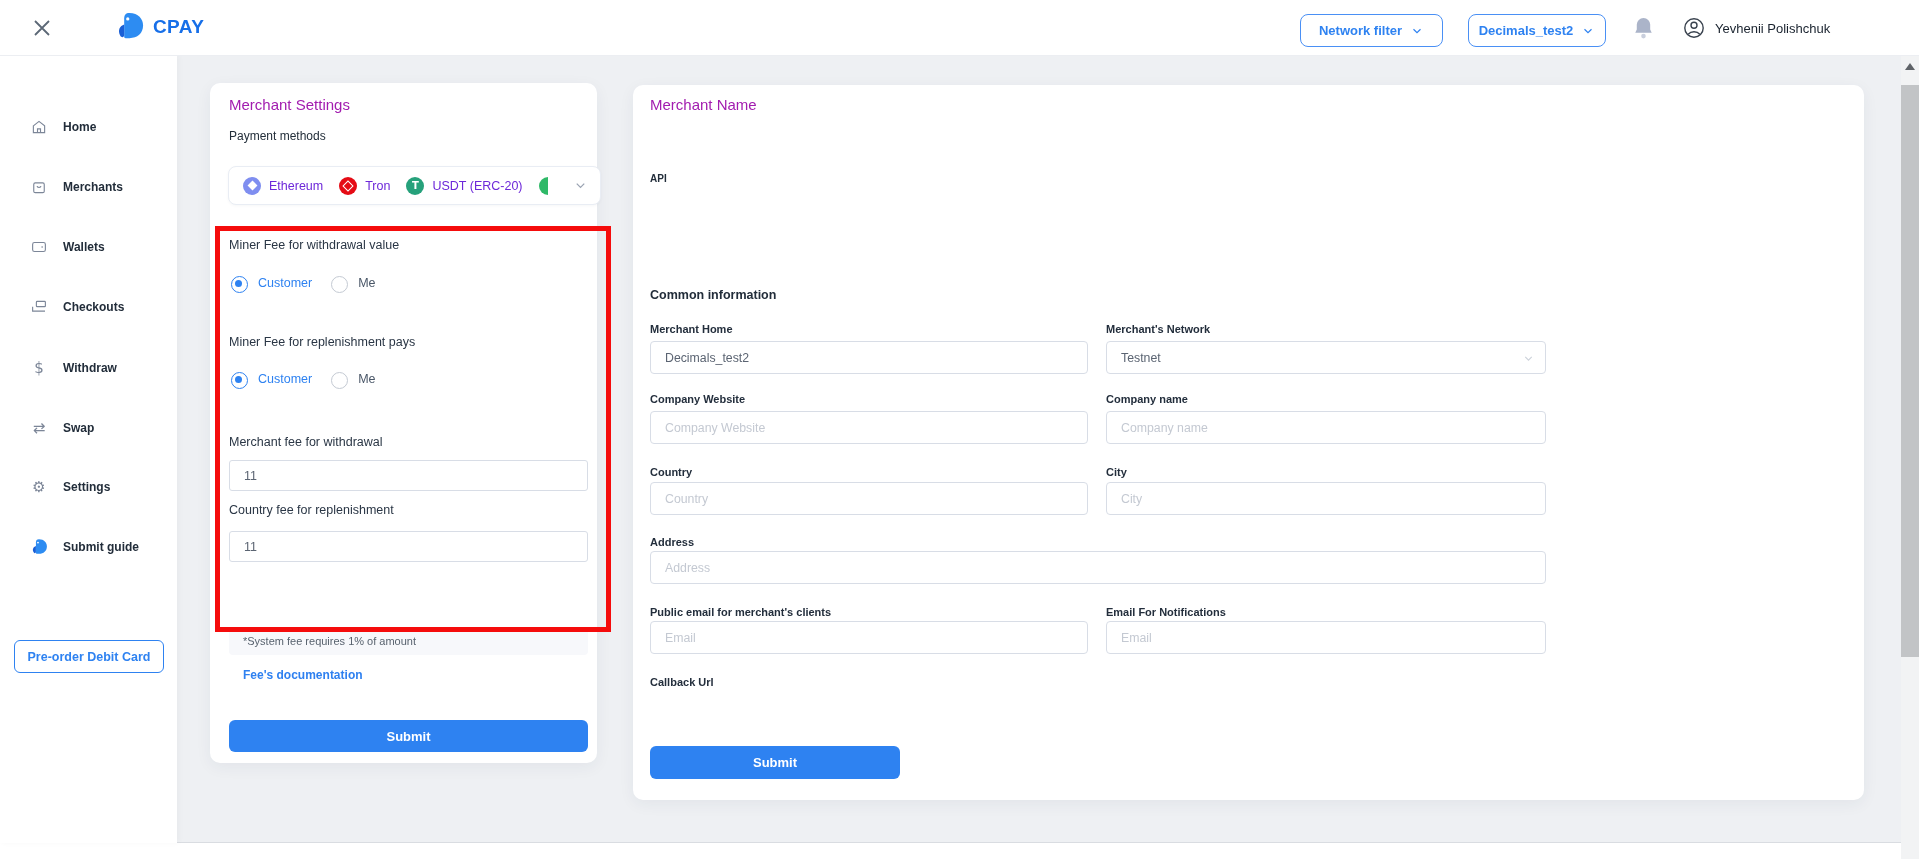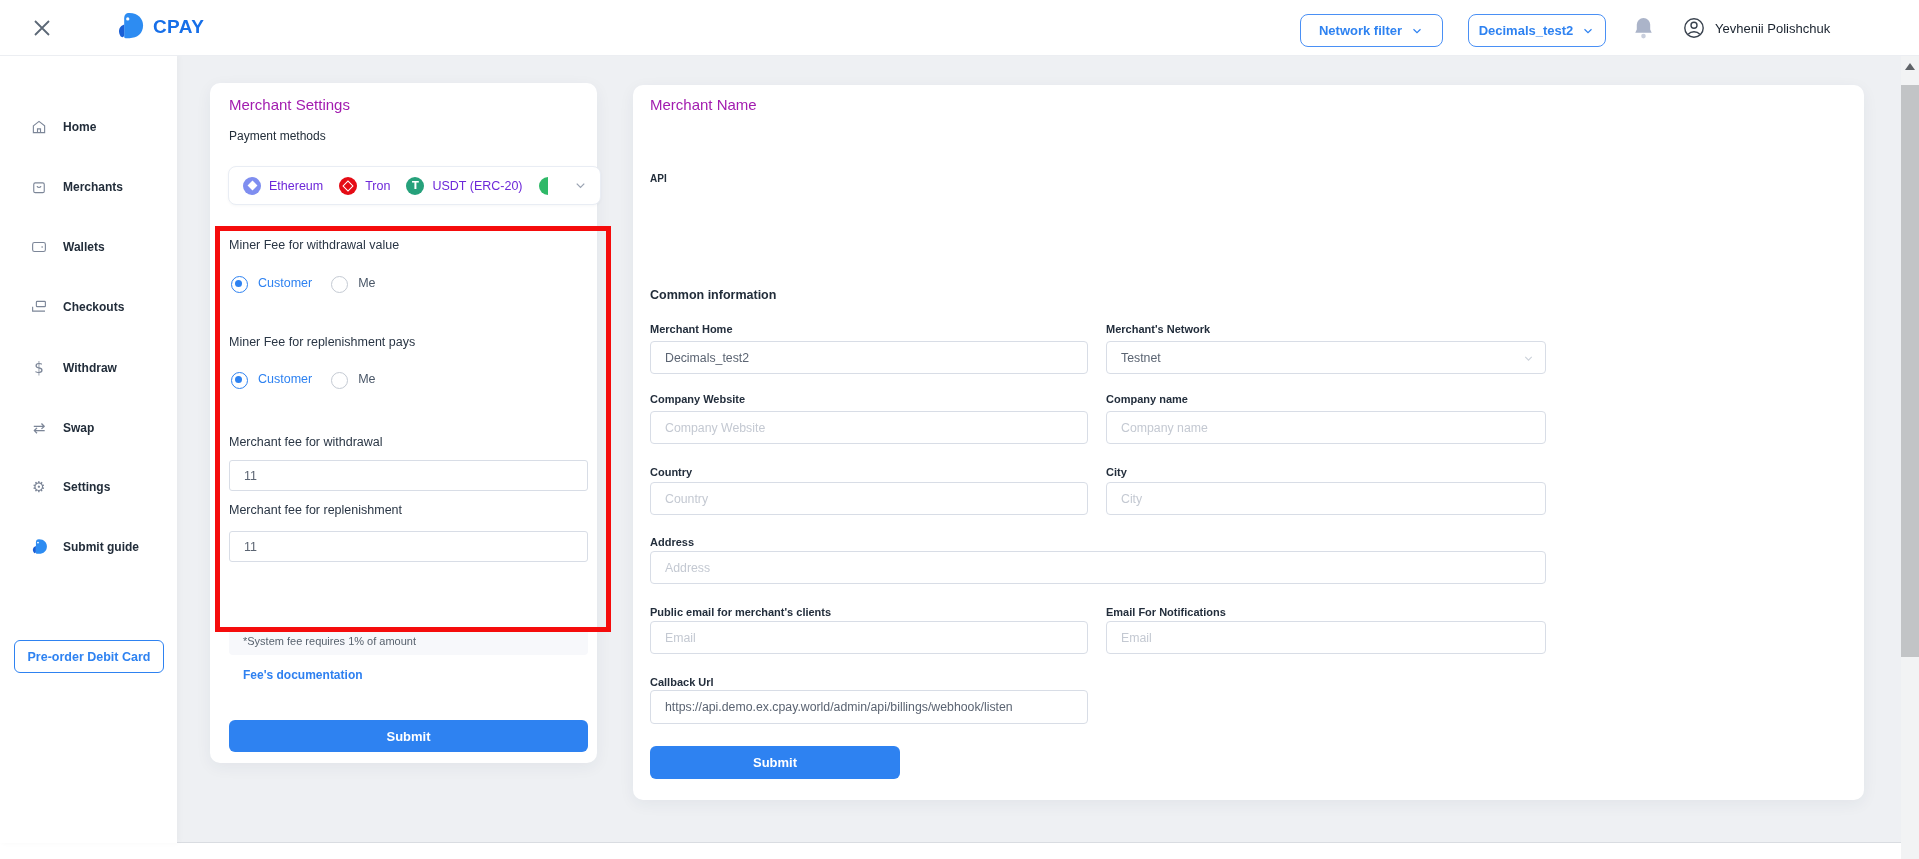--- a/index.html
+++ b/index.html
@@ -251,21 +251,21 @@
   <div class="abs radio-row" style="left:231px;top:372px">
     <span class="radio sel"></span>
     <span class="radio-lab on">Customer</span>
     <span class="radio" style="margin-left:19px"></span>
     <span class="radio-lab off">Me</span>
   </div>
 
   <div class="abs field-label" style="left:229px;top:435px">Merchant fee for withdrawal</div>
   <input class="ms-input" style="top: 460px;" value="11">
 
-  <div class="abs field-label" style="left:229px;top:503px">Merchant fee for replenishment</div>
+  <div class="abs field-label" style="left:229px;top:503px">Country fee for replenishment</div>
   <input class="ms-input" style="top: 531px;" value="11">
 
 
   <div class="note-box">
     <span>*System fee requires 1% of amount</span>
   </div>
 
   <div class="fee-link">Fee's documentation</div>
 
   <div class="btn-blue ms-submit">Submit</div>
@@ -300,21 +300,20 @@
 
   <div class="md-label" style="left:650px;top:536px">Address</div>
   <input class="md-input" style="left: 650px; top: 551px; width: 896px;" placeholder="Address">
 
   <div class="md-label" style="left:650px;top:606px">Public email for merchant's clients</div>
   <input class="md-input c1" style="top: 621px;" placeholder="Email">
   <div class="md-label" style="left:1106px;top:606px">Email For Notifications</div>
   <input class="md-input c2" style="top: 621px;" placeholder="Email">
 
   <div class="md-label" style="left:650px;top:676px">Callback Url</div>
-  <input class="md-input c1" style="top: 690px; height: 34px;" value="https://api.demo.ex.cpay.world/admin/api/billings/webhook/listen">
 
   <div class="btn-blue md-submit">Submit</div>
 
   <div class="scrollbar">
     <div class="sb-up"></div>
     <div class="sb-thumb"></div>
   </div>
 
 </div>
 

